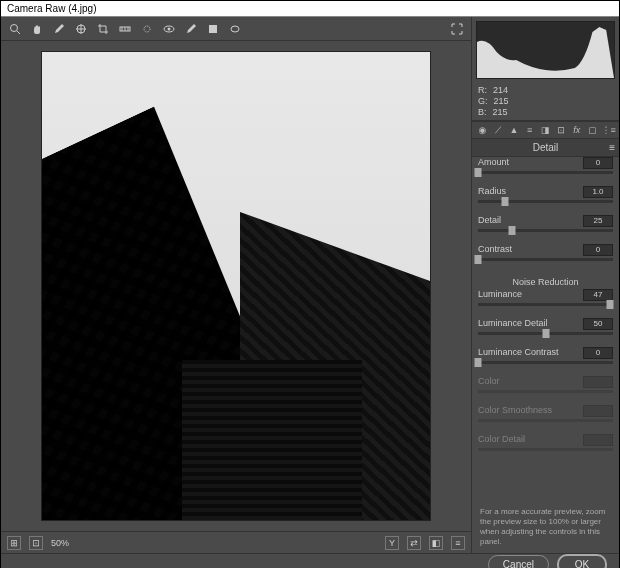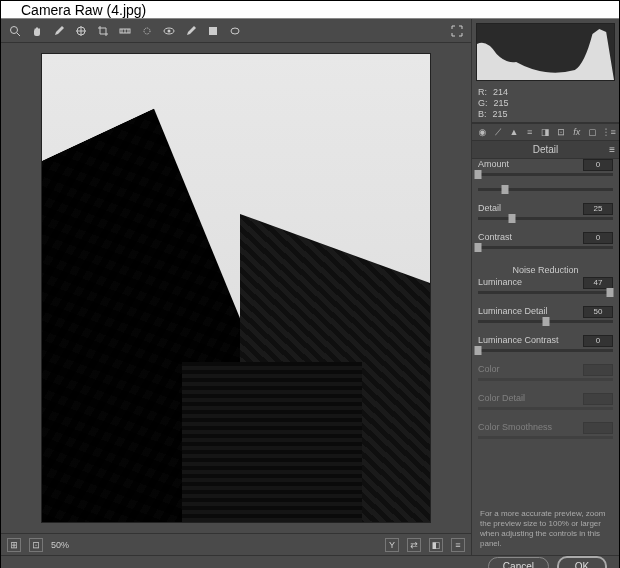--- a/index.html
+++ b/index.html
@@ -1,18 +1,18 @@
 <!DOCTYPE html>
 <html><head>
 <meta charset="utf-8">
 <style>
 * { box-sizing: border-box; margin: 0; padding: 0; }
 body { width: 620px; height: 568px; background: #fff; font-family: Arial, sans-serif; font-size: 10px; color: #ccc; overflow: hidden; }
 .window { width: 620px; height: 568px; display: flex; flex-direction: column; border: 1px solid #000; }
-.titlebar { height: 18px; background: #fff; color: #000; padding: 2px 20px; font-size: 14px; display: flex; align-items: center; border-bottom: 1px solid #888; }
+.titlebar { height: 18px; background: #fff; color: #000; padding: 2px 6px; font-size: 10px; display: flex; align-items: center; border-bottom: 1px solid #888; }
 .main-area { flex: 1; display: flex; background: #4a4a4a; }
 .left-panel { flex: 1; display: flex; flex-direction: column; }
 .toolbar { height: 24px; background: #4a4a4a; display: flex; align-items: center; padding: 0 6px; gap: 6px; border-bottom: 1px solid #333; }
 .toolbar .tool { width: 16px; height: 16px; display: flex; align-items: center; justify-content: center; cursor: pointer; color: #ccc; }
 .toolbar .spacer { flex: 1; }
 .preview-area { flex: 1; display: flex; align-items: center; justify-content: center; background: #4a4a4a; padding: 10px; }
 .preview-img { width: 390px; height: 470px; background: linear-gradient(180deg, #e8e8e8 0%, #e0e0e0 55%, #d8d8d8 100%); position: relative; overflow: hidden; border: 1px solid #222; }
 .building { position: absolute; background: #1a1a1a; }
 .b1 { left: -40px; top: 60px; width: 280px; height: 500px; transform: skewY(-25deg) skewX(10deg); background: repeating-linear-gradient(45deg, #0a0a0a 0 8px, #222 8px 16px), repeating-linear-gradient(-45deg, #0a0a0a 0 8px, #222 8px 16px); background-blend-mode: multiply; clip-path: polygon(0 0, 70% 0, 100% 100%, 0 100%); }
 .b2 { right: -30px; top: 200px; width: 220px; height: 350px; transform: skewY(20deg); background: repeating-linear-gradient(30deg, #0f0f0f 0 6px, #1a1a1a 6px 12px); }
@@ -177,20 +177,24 @@
         <div class="slider-row">
           <div class="lbl-val">
               <span>Amount</span>
               <div class="val-box">0</div>
             </div>
           <div class="slider-track">
               <div class="slider-handle" style="left:0%"></div>
             </div>
         </div>
         <div class="slider-row">
+          <div class="lbl-val">
+              <span>Radius</span>
+              <div class="val-box">1.0</div>
+            </div>
           <div class="slider-track">
               <div class="slider-handle" style="left:20%"></div>
             </div>
         </div>
         <div class="slider-row">
           <div class="lbl-val">
               <span>Detail</span>
               <div class="val-box">25</div>
             </div>
           <div class="slider-track">
@@ -238,28 +242,28 @@
         </div>
         <div class="slider-row disabled">
           <div class="lbl-val">
               <span>Color</span>
               <div class="val-box"></div>
             </div>
           <div class="slider-track"></div>
         </div>
         <div class="slider-row disabled">
           <div class="lbl-val">
+              <span>Color Smoothness</span>
+              <div class="val-box"></div>
+            </div>
+          <div class="slider-track"></div>
+        </div>
+        <div class="slider-row disabled">
+          <div class="lbl-val">
               <span>Color Detail</span>
-              <div class="val-box"></div>
-            </div>
-          <div class="slider-track"></div>
-        </div>
-        <div class="slider-row disabled">
-          <div class="lbl-val">
-              <span>Color Smoothness</span>
               <div class="val-box"></div>
             </div>
           <div class="slider-track"></div>
         </div>
       </div>
       <div style="flex:1"></div>
       <div class="info-text">For a more accurate preview, zoom the preview size to 100% or larger when adjusting the controls in this panel.</div>
     </div>
   </div>
   <div class="button-bar">

